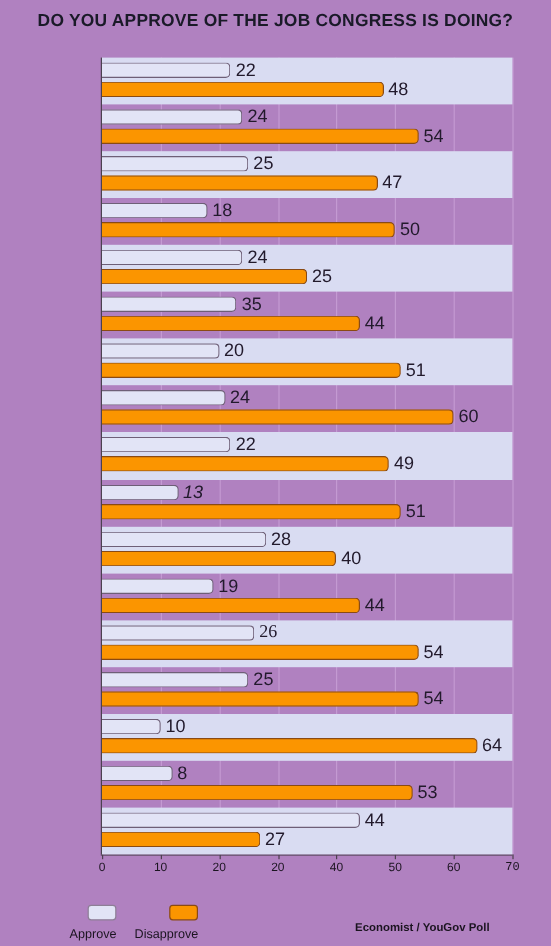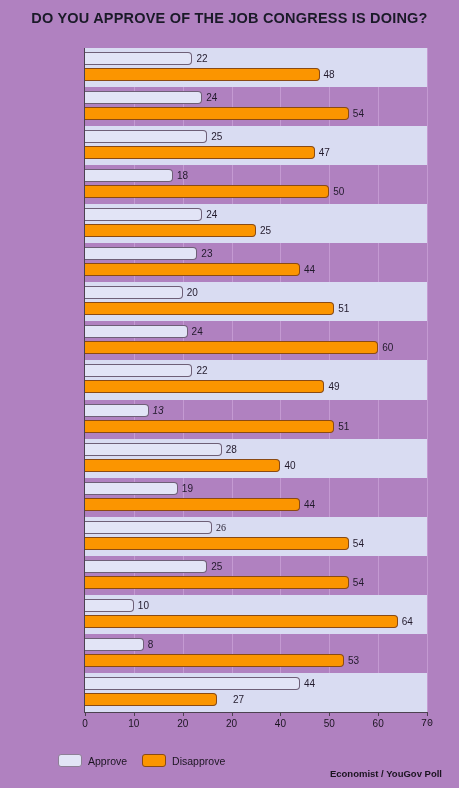--- a/index.html
+++ b/index.html
@@ -12,21 +12,20 @@
     background: #b081c0;
     font-family: "Liberation Sans", sans-serif;
     overflow: hidden;
     position: relative;
   }
   .chart-root {
     position: absolute;
     left: 0; top: 0;
     width: 418px;
     height: 788px;
-    padding-left: 34px;
   }
   .chart-title {
     position: absolute;
     left: 0;
     top: 10px;
     width: 459px;
     text-align: center;
     font-size: 14.5px;
     font-weight: bold;
     letter-spacing: 0.2px;
@@ -79,21 +78,21 @@
     border: 1px solid #6e5f77;
     border-left: none;
   }
   .bar.disapprove {
     background: #fb9500;
     border: 1px solid #8a4a13;
     border-left: none;
   }
   .bar-value {
     position: absolute;
-    font-size: 10px;
+    font-size: 15px;
     color: #221a2c;
     white-space: nowrap;
     line-height: 13px;
   }
   .tick-label {
     position: absolute;
     top: 670px;
     font-size: 10px;
     color: #1b1420;
     transform: translateX(-50%);
@@ -111,23 +110,24 @@
     left: 58px;
     top: 754px;
     display: flex;
     align-items: center;
     gap: 7px;
     font-size: 10.5px;
     color: #1b1420;
   }
   .legend-item {
     display: flex;
-    align-items: center;
+    align-items: flex-end;
     gap: 6px;
     margin-right: 8px;
+    flex-direction: column;
   }
   .legend-swatch {
     width: 22px;
     height: 11px;
     border-radius: 3px;
     display: inline-block;
   }
   .legend-swatch.approve {
     background: #e2e4f6;
     border: 1px solid #8d7f96;
@@ -199,21 +199,21 @@
       <div class="bar-value" style="left: 91.9429px; top: 121.176px;">18</div>
       <div class="bar disapprove" style="left: 0px; top: 137.176px; width: 244.286px;"></div>
       <div class="bar-value" style="left: 248.286px; top: 137.176px;">50</div>
       <div class="band alt" style="top: 156.235px; height: 39.0588px;"></div>
       <div class="bar approve" style="left: 0px; top: 160.235px; width: 117.257px;"></div>
       <div class="bar-value" style="left: 121.257px; top: 160.235px;">24</div>
       <div class="bar disapprove" style="left: 0px; top: 176.235px; width: 171px;"></div>
       <div class="bar-value" style="left: 175px; top: 176.235px;">25</div>
       <div class="band" style="top: 195.294px; height: 39.0588px;"></div>
       <div class="bar approve" style="left: 0px; top: 199.294px; width: 112.371px;"></div>
-      <div class="bar-value" style="left: 116.371px; top: 199.294px;">23</div>
+      <div class="bar-value" style="left: 116.371px; top: 199.294px;">35</div>
       <div class="bar disapprove" style="left: 0px; top: 215.294px; width: 214.971px;"></div>
       <div class="bar-value" style="left: 218.971px; top: 215.294px;">44</div>
       <div class="band alt" style="top: 234.353px; height: 39.0588px;"></div>
       <div class="bar approve" style="left: 0px; top: 238.353px; width: 97.7143px;"></div>
       <div class="bar-value" style="left: 101.714px; top: 238.353px;">20</div>
       <div class="bar disapprove" style="left: 0px; top: 254.353px; width: 249.171px;"></div>
       <div class="bar-value" style="left: 253.171px; top: 254.353px;">51</div>
       <div class="band" style="top: 273.412px; height: 39.0588px;"></div>
       <div class="bar approve" style="left: 0px; top: 277.412px; width: 102.6px;"></div>
       <div class="bar-value" style="left: 106.6px; top: 277.412px;">24</div>
@@ -256,21 +256,21 @@
       <div class="bar-value" style="left: 316.686px; top: 566.824px;">64</div>
       <div class="band" style="top: 585.882px; height: 39.0588px;"></div>
       <div class="bar approve" style="left: 0px; top: 589.882px; width: 58.6286px;"></div>
       <div class="bar-value" style="left: 62.6286px; top: 589.882px;">8</div>
       <div class="bar disapprove" style="left: 0px; top: 605.882px; width: 258.943px;"></div>
       <div class="bar-value" style="left: 262.943px; top: 605.882px;">53</div>
       <div class="band alt" style="top: 624.941px; height: 39.0588px;"></div>
       <div class="bar approve" style="left: 0px; top: 628.941px; width: 214.971px;"></div>
       <div class="bar-value" style="left: 218.971px; top: 628.941px;">44</div>
       <div class="bar disapprove" style="left: 0px; top: 644.941px; width: 131.914px;"></div>
-      <div class="bar-value" style="left: 135.914px; top: 644.941px; margin-left: 12px;">27</div>
+      <div class="bar-value" style="left: 135.914px; top: 644.941px;">27</div>
     </div>
 
   <div class="legend" id="legend">
       <div class="legend-item">
         <span class="legend-swatch approve"></span>
         <span>Approve</span>
       </div>
       <div class="legend-item">
         <span class="legend-swatch disapprove"></span>
         <span>Disapprove</span>

